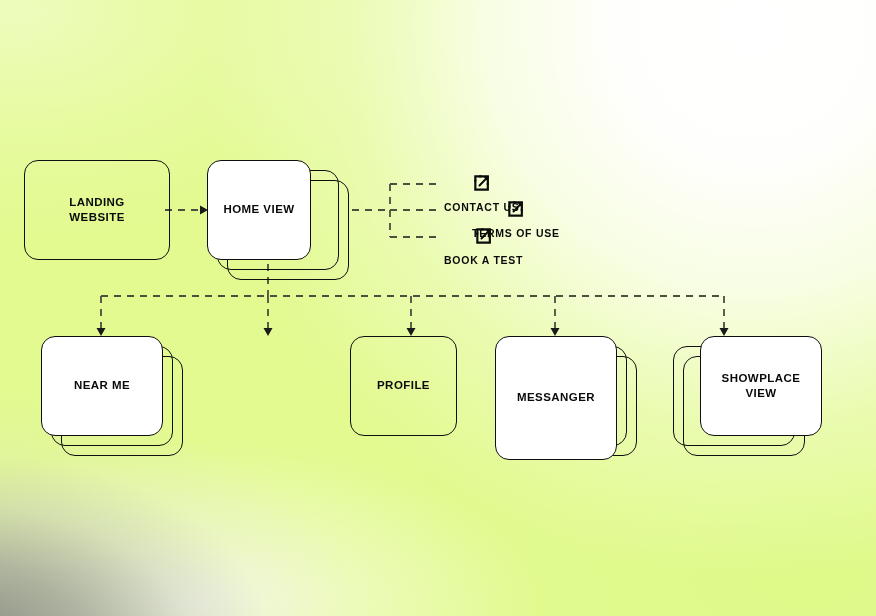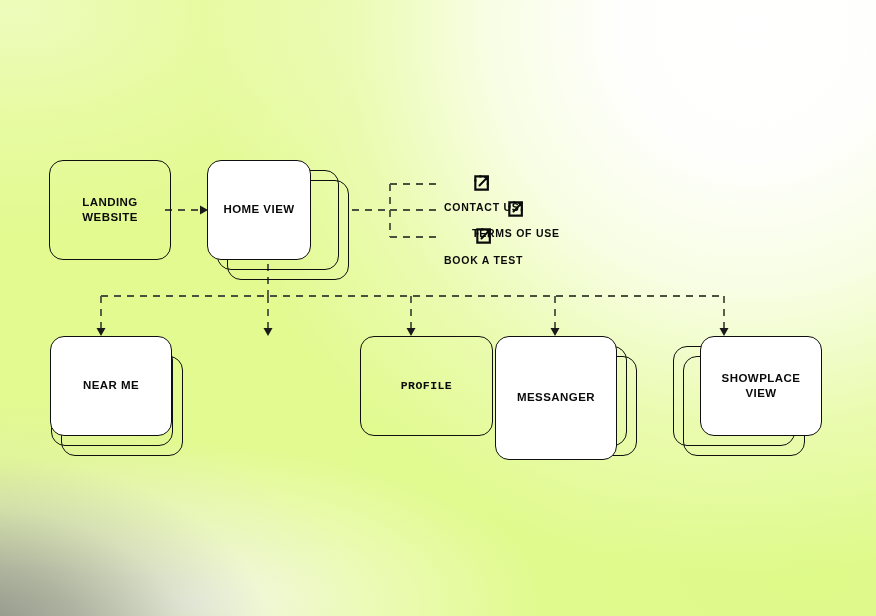--- a/index.html
+++ b/index.html
@@ -172,21 +172,21 @@
     <path class="dash" d="M411 296 V 328"></path>
     <polygon class="arrowhead" points="406.5,328 415.5,328 411,336"></polygon>
 
     <path class="dash" d="M555 296 V 328"></path>
     <polygon class="arrowhead" points="550.5,328 559.5,328 555,336"></polygon>
 
     <path class="dash" d="M724 296 V 328"></path>
     <polygon class="arrowhead" points="719.5,328 728.5,328 724,336"></polygon>
   </svg>
 
-  <div class="node ghost" style="left:49px; top:160px; width:122px; height:100px;">
+  <div class="node ghost" style="left:24px; top:160px; width:146px; height:100px;">
     <span>
       <span>LANDING</span><br>
       <span>WEBSITE</span>
     </span>
   </div>
 
   <div class="stack-sheet" style="left:227px; top:180px; width:122px; height:100px;"></div>
   <div class="stack-sheet" style="left:217px; top:170px; width:122px; height:100px;"></div>
   <div class="node solid" style="left:207px; top:160px; width:104px; height:100px;">
     <span>HOME VIEW</span>
@@ -220,26 +220,26 @@
       <path d="M4 9 V4 H10" fill="none" stroke="#0a0a0a" stroke-width="2.6" stroke-linecap="square" stroke-linejoin="miter"></path>
       <path d="M19 13 V4 H10" fill="none" stroke="#0a0a0a" stroke-width="2.6" stroke-linecap="square" stroke-linejoin="miter"></path>
       <path d="M9 15 L19 4.6" fill="none" stroke="#0a0a0a" stroke-width="2.4" stroke-linecap="round"></path>
       <polygon points="19.6,3.6 19.6,11 13,3.6" fill="#0a0a0a"></polygon>
     </svg>
     <span class="ext-label">BOOK A TEST</span>
   </div>
 
   <div class="stack-sheet" style="left:61px; top:356px; width:122px; height:100px;"></div>
   <div class="stack-sheet" style="left:51px; top:346px; width:122px; height:100px;"></div>
-  <div class="node solid" style="left:50px; top:336px; width:122px; height:100px;">
+  <div class="node solid" style="left:41px; top:336px; width:122px; height:100px;">
     <span>NEAR ME</span>
   </div>
 
 
-  <div class="node ghost" style="left:360px; top:336px; width:133px; height:100px;font-family:Liberation Mono, monospace;">
+  <div class="node ghost" style="left:350px; top:336px; width:107px; height:100px;">
     <span>PROFILE</span>
   </div>
 
   <div class="stack-sheet" style="left:515px; top:356px; width:122px; height:100px;"></div>
   <div class="stack-sheet" style="left:505px; top:346px; width:122px; height:100px;"></div>
   <div class="node solid" style="left:495px; top:336px; width:122px; height:124px;">
     <span>MESSANGER</span>
   </div>
 
   <div class="stack-sheet" style="left:683px; top:356px; width:122px; height:100px;"></div>

